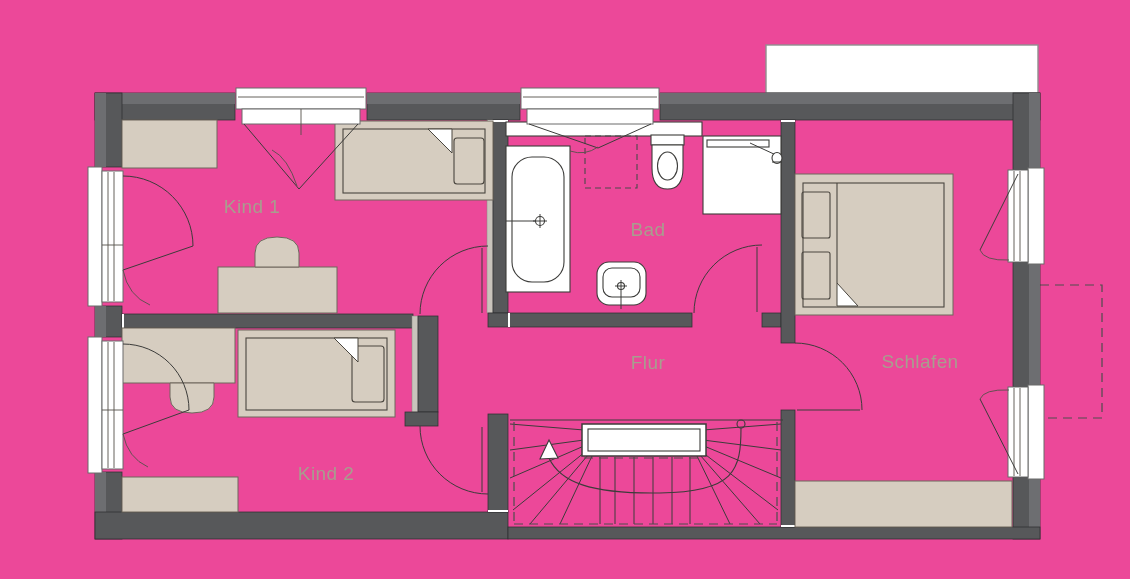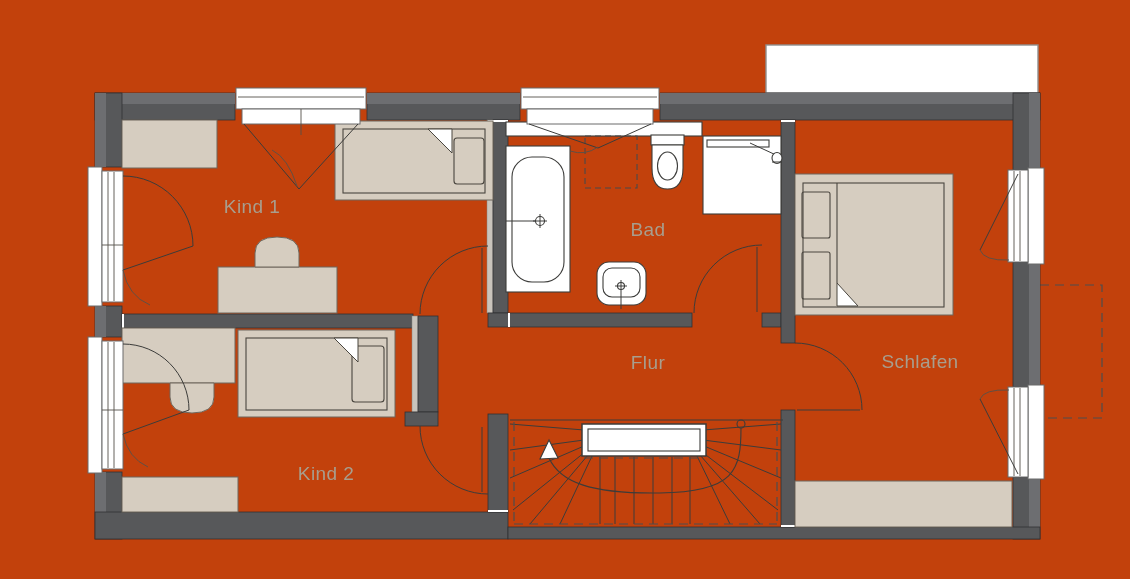--- a/index.html
+++ b/index.html
@@ -1,16 +1,16 @@
 <!DOCTYPE html>
 <html><head>
 <meta charset="utf-8">
 <style>
   html,body{margin:0;padding:0;background:#fff;}
-  .stage{position:relative;width:1130px;height:579px;background:#c2410c;overflow:hidden;}
+  .stage{position:relative;width:1130px;height:579px;background:#ec4899;overflow:hidden;}
   svg{display:block;}
   .wallD{fill:#57585a;stroke:#2f2f30;stroke-width:.75;}
   .wallL{fill:#6d6e71;stroke:none;}
   .strip{fill:#c9c4bc;stroke:#8a8680;stroke-width:.5;}
   .seam{fill:#ffffff;stroke:none;}
   .ln{stroke:#3c3c3a;stroke-width:1;fill:none;}
   .lnt{stroke:#55514b;stroke-width:.9;fill:none;}
   .fix{fill:#ffffff;stroke:#3c3c3a;stroke-width:1.1;}
   .win{fill:#ffffff;stroke:#6b6b6b;stroke-width:1;}
   .furn{fill:#d6cdc0;stroke:#6e675d;stroke-width:1;}

